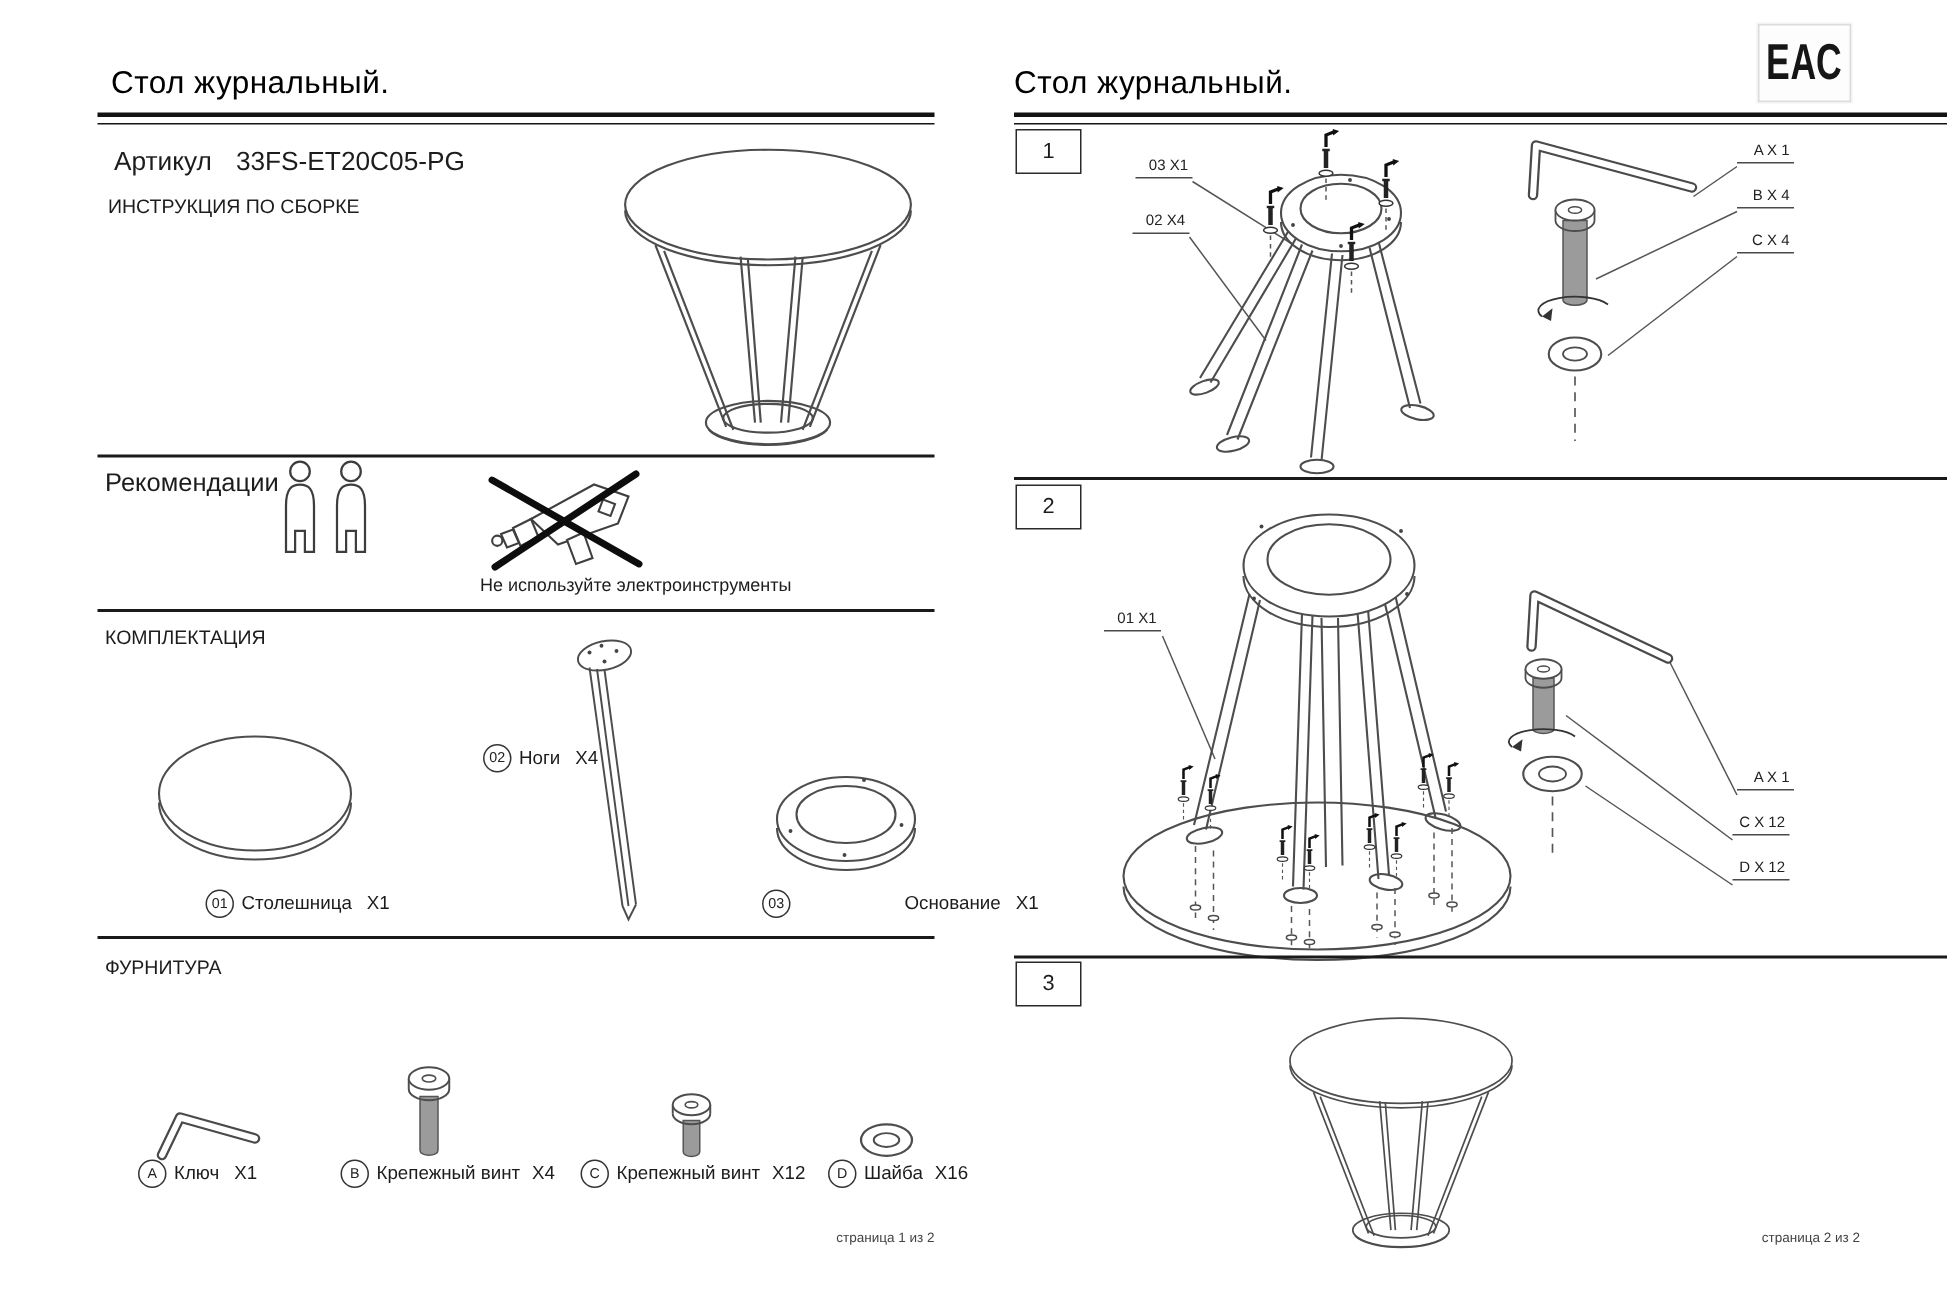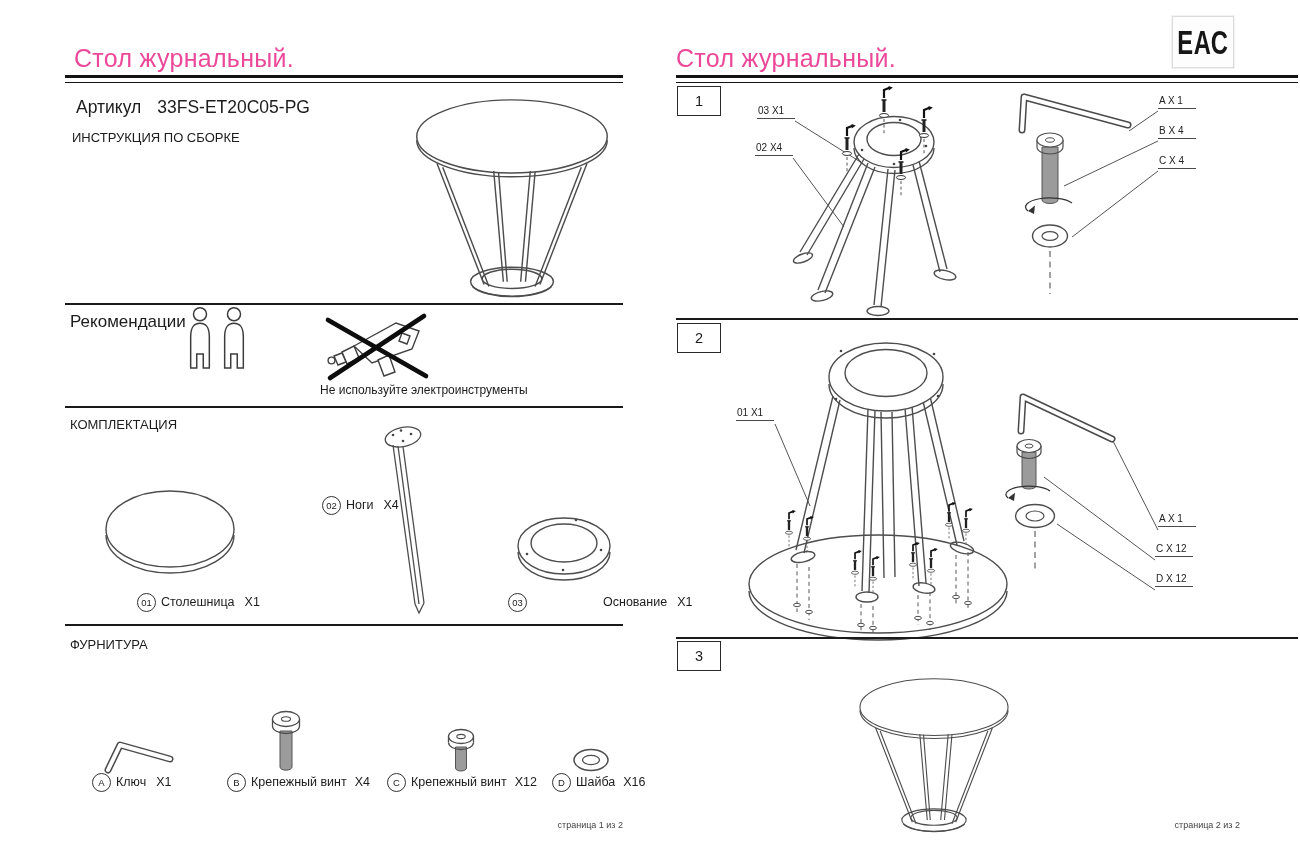--- a/index.html
+++ b/index.html
@@ -1,34 +1,34 @@
 <!DOCTYPE html>
 <html><head>
 <meta charset="utf-8">
 <style>
   html,body{margin:0;padding:0;background:#ffffff;}
   #canvas{position:relative;width:1300px;height:867px;background:#fff;overflow:hidden;
           font-family:"Liberation Sans",sans-serif;color:#1c1c1c;}
   .t{position:absolute;white-space:nowrap;color:#1c1c1c;}
-  .title{font-size:25px;letter-spacing:0.3px;color:#ec4899;}
+  .title{font-size:21px;letter-spacing:0.3px;color:#000000;}
   .drule{position:absolute;height:3.5px;border-top:3px solid #131313;border-bottom:1.6px solid #131313;}
   .rule{position:absolute;background:#1a1a1a;}
   .article{font-size:17.5px;}
   .article .val{margin-left:16px;}
   .h13{font-size:13px;}
   .body-text{position:absolute;font-size:12.5px;line-height:16px;color:#1c1c1c;white-space:normal;}
   .warn{font-weight:bold;font-size:12.4px;line-height:15.5px;}
   .rec{font-size:17px;}
   .caption{font-size:12px;}
   .circle{position:absolute;width:17px;height:17px;border:1.2px solid #333;border-radius:50%;
           font-size:9.5px;line-height:17px;text-align:center;color:#222;background:#fff;}
   .plabel{font-size:12.5px;}
   .plabel .qty{margin-left:10px;}
   .lead{position:absolute;font-size:10px;color:#222;border-bottom:1.1px solid #4a4a4a;
-        padding:0 3px 2px 1px;min-width:34px;}
+        padding:0 3px 2px 1px;min-width:34px;text-align:right;}
   .foot{position:absolute;font-size:9px;color:#444;text-align:right;}
   .stepbox{position:absolute;width:42px;height:28px;border:1.6px solid #2a2a2a;background:#fff;
            font-size:14.5px;text-align:center;line-height:28px;}
   .eac{position:absolute;left:1172px;top:16px;width:60px;height:50px;border:1px solid #dcdcdc;
        background:#fdfdfd;display:flex;align-items:center;justify-content:center;box-shadow:0 0 0 1px #f2f2f2;}
   .eac span{font-weight:bold;font-size:25px;color:#161616;transform:scaleY(1.35) scaleX(0.95);
             letter-spacing:0.5px;}
   svg{position:absolute;overflow:visible;}
   .defsvg{width:0;height:0;position:absolute;}
 </style>

